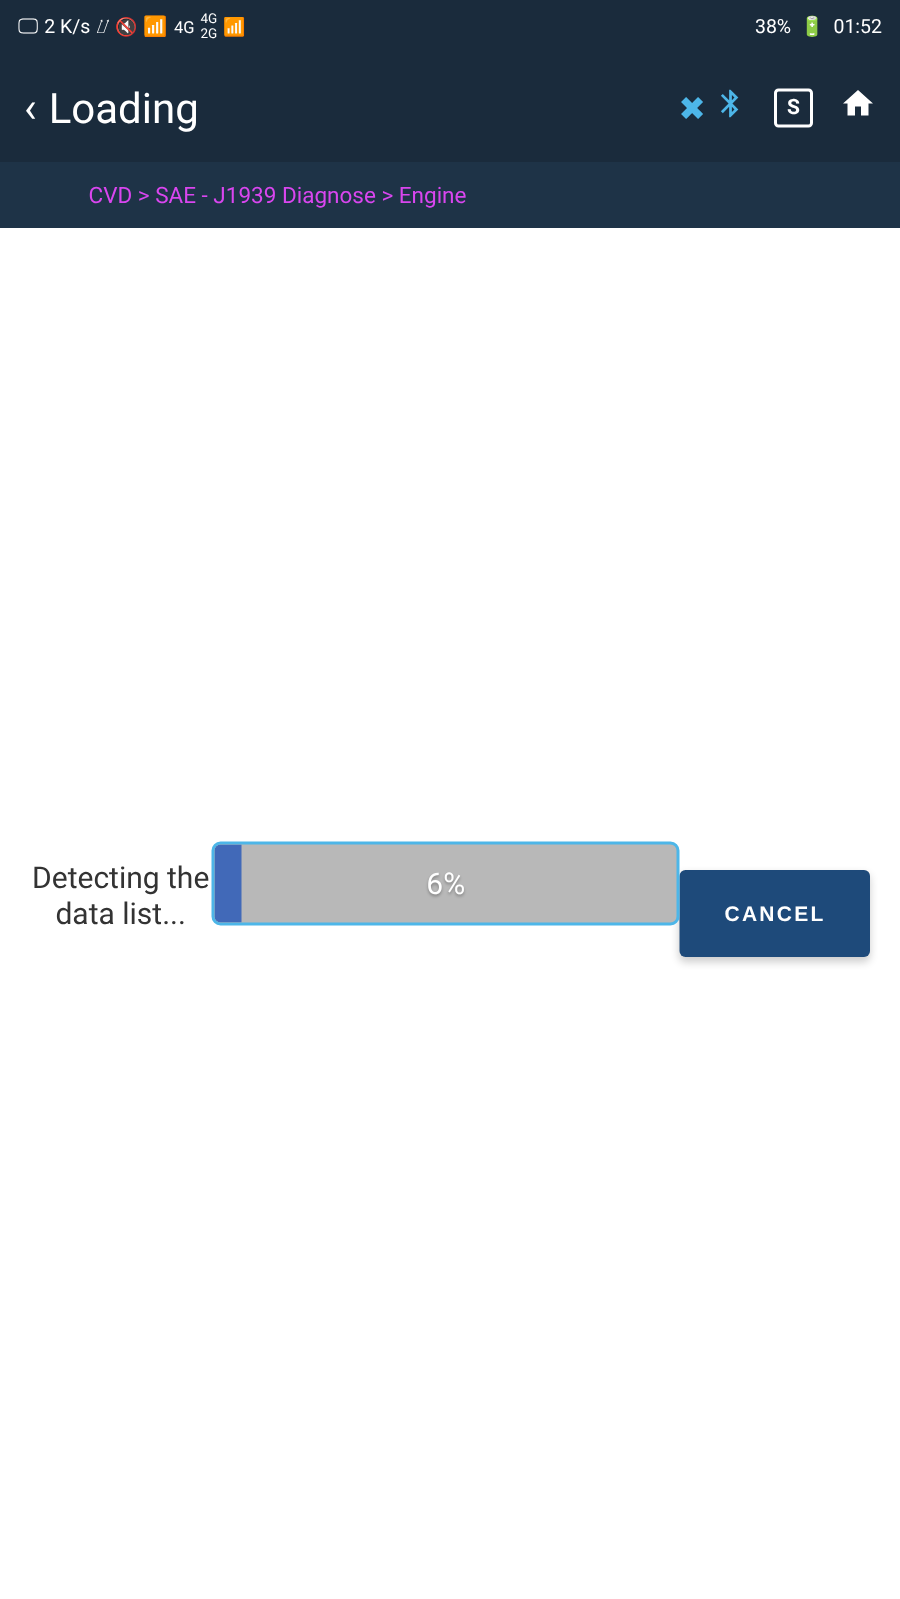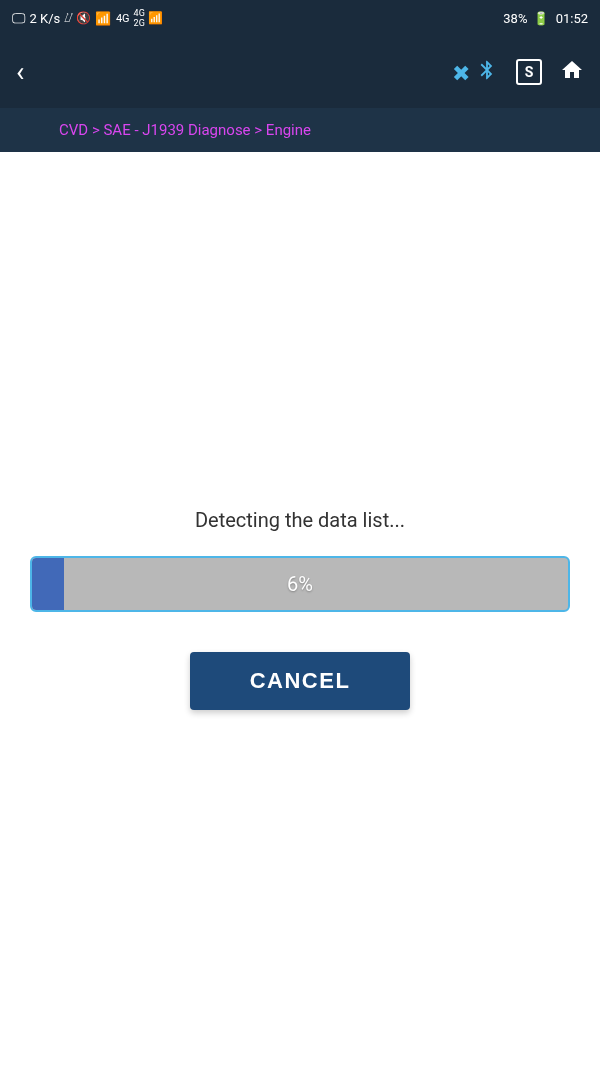--- a/index.html
+++ b/index.html
@@ -91,21 +91,21 @@
       color: #d946ef;
       font-size: 15px;
       margin-left: 43px;
     }
 
     
     .main-content {
       width: 100%;
       flex: 1;
       display: flex;
-      flex-direction: column;
+      flex-direction: row;
       align-items: center;
       justify-content: center;
       background: #ffffff;
       padding: 20px;
       height: calc(1066px - 36px - 72px - 44px);
     }
 
     .detecting-text {
       font-size: 20px;
       color: #333333;
@@ -147,21 +147,21 @@
     }
 
     
     .cancel-btn {
       width: 220px;
       height: 58px;
       background: #1e4a7a;
       border: none;
       border-radius: 4px;
       color: #ffffff;
-      font-size: 22px;
+      font-size: 14px;
       font-weight: 700;
       letter-spacing: 1.5px;
       cursor: pointer;
       box-shadow: 0 3px 6px rgba(0,0,0,0.2);
     }
 
     
     .s-icon {
       display: inline-flex;
       align-items: center;
@@ -192,20 +192,21 @@
   <div class="status-right">
     <span>38%</span>
     <span>🔋</span>
     <span>01:52</span>
   </div>
 </div>
 
 <div class="app-bar">
   <div class="app-bar-left">
     <span class="back-btn">‹</span>
+    <span class="app-title">Loading</span>
   </div>
   <div class="app-bar-right">
     <span class="header-icon" style="font-size:22px;">✖
       <svg width="22" height="22" viewBox="0 0 24 24" fill="#4db6e8" xmlns="http://www.w3.org/2000/svg">
         <path d="M17.71 7.71L12 2h-1v7.59L6.41 5 5 6.41 10.59 12 5 17.59 6.41 19 11 14.41V22h1l5.71-5.71-4.3-4.29 4.3-4.29zM13 5.83l1.88 1.88L13 9.59V5.83zm1.88 10.46L13 18.17v-3.76l1.88 1.88z"></path>
       </svg>
     </span>
     <span class="s-icon">S</span>
     <span class="header-icon-white" style="font-size:22px;">
       <svg width="24" height="24" viewBox="0 0 24 24" fill="white" xmlns="http://www.w3.org/2000/svg">

